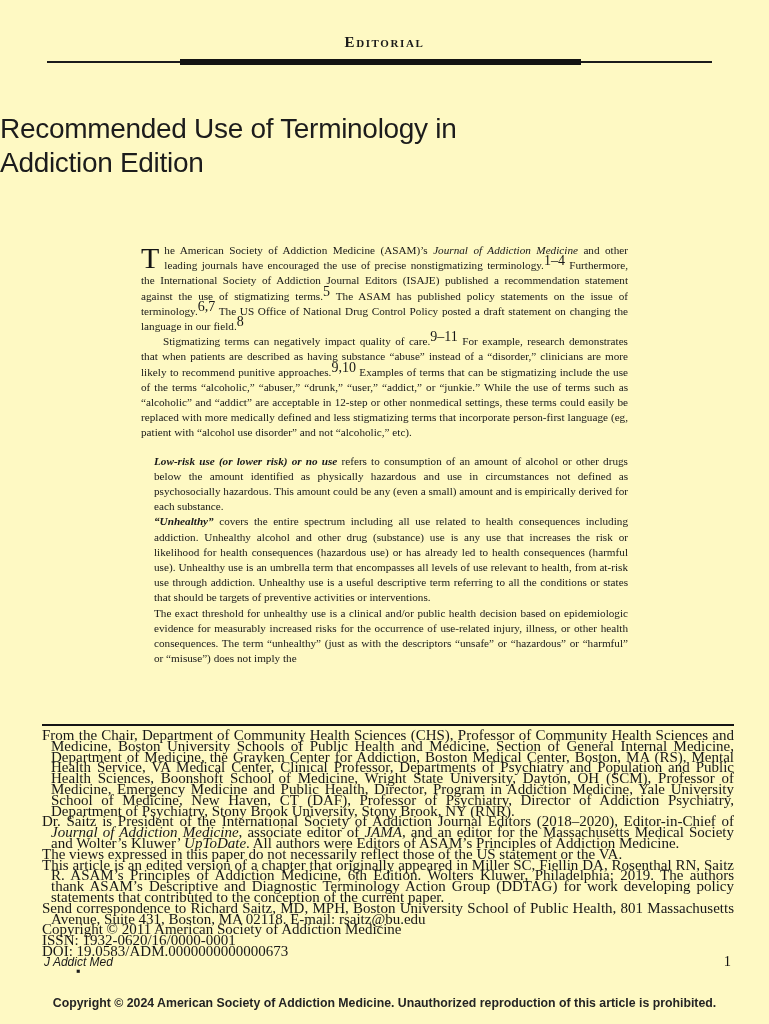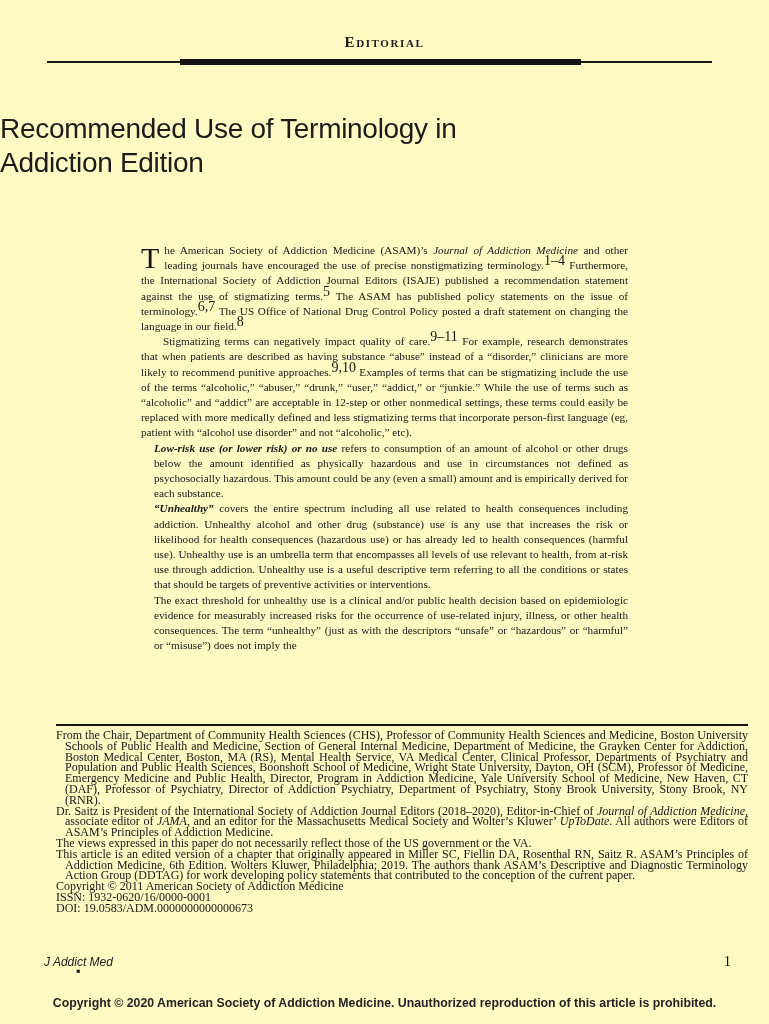--- a/index.html
+++ b/index.html
@@ -33,28 +33,28 @@
     font-size:11.2px; line-height:15.2px; text-align:justify; color:#171717;
   }
   .p { margin:0; }
   .indent { text-indent:22px; }
   .dropcap {
     float:left; font-size:30px; line-height:25px; padding:2px 5px 0 0; color:#141414;
   }
   sup { font-size:14px; line-height:0; position:relative; top:-4px; vertical-align:baseline;margin-top:23px; }
   .seg-i  { font-style:italic; }
   .seg-bi { font-style:italic; font-weight:bold; }
-  .list { }
+  .list { margin-top:13px; }
   .list-item { display:flex; }
   .num { flex:none; width:30px; margin-left:-17px; font-weight:bold; }
   .item-body { flex:1; min-width:0; }
   
   .footnote-block {
-    position:absolute; top:724px; left:56px; width:692px;
-    font-size:12px; line-height:10.8px; text-align:justify; color:#171717;
+    position:absolute; top:724px; left:42px; width:692px;
+    font-size:15px; line-height:10.8px; text-align:justify; color:#171717;
   }
   .fn-rule { height:2px; background:#141414; margin-bottom:4px; }
   .note { padding-left:9px; text-indent:-9px; }
   
   .footer-line {
     position:absolute; top:953px; left:44px; right:38px;
     display:flex; justify-content:space-between; align-items:baseline;
     font-family:"Liberation Sans", sans-serif; font-size:12px; color:#1b1b1b;
   }
   .footer-left { display:flex; align-items:center;flex-direction:column; }
@@ -98,30 +98,31 @@
           <p class="p"><span>The exact threshold for unhealthy use is a clinical and/or public health decision based on epidemiologic evidence for measurably increased risks for the occurrence of use-related injury, illness, or other health consequences. The term “unhealthy” (just as with the descriptors “unsafe” or “hazardous” or “harmful” or “misuse”) does not imply the</span></p>
         </div>
       </div>
     </div>
   </div>
 
   <div class="footnote-block">
     <div class="fn-rule"></div>
     <div class="note"><span>From the Chair, Department of Community Health Sciences (CHS), Professor of Community Health Sciences and Medicine, Boston University Schools of Public Health and Medicine, Section of General Internal Medicine, Department of Medicine, the Grayken Center for Addiction, Boston Medical Center, Boston, MA (RS), Mental Health Service, VA Medical Center, Clinical Professor, Departments of Psychiatry and Population and Public Health Sciences, Boonshoft School of Medicine, Wright State University, Dayton, OH (SCM), Professor of Medicine, Emergency Medicine and Public Health, Director, Program in Addiction Medicine, Yale University School of Medicine, New Haven, CT (DAF), Professor of Psychiatry, Director of Addiction Psychiatry, Department of Psychiatry, Stony Brook University, Stony Brook, NY (RNR).</span></div>
     <div class="note"><span>Dr. Saitz is President of the International Society of Addiction Journal Editors (2018–2020), Editor-in-Chief of </span><span class="seg-i">Journal of Addiction Medicine</span><span>, associate editor of </span><span class="seg-i">JAMA</span><span>, and an editor for the Massachusetts Medical Society and Wolter’s Kluwer’ </span><span class="seg-i">UpToDate</span><span>. All authors were Editors of ASAM’s Principles of Addiction Medicine.</span></div>
-    <div class="note"><span>The views expressed in this paper do not necessarily reflect those of the US government or the VA.</span></div>
+    <div class="note"><span>The views expressed in this paper do not necessarily reflect those of the US statement or the VA.</span></div>
     <div class="note"><span>This article is an edited version of a chapter that originally appeared in Miller SC, Fiellin DA, Rosenthal RN, Saitz R. ASAM’s Principles of Addiction Medicine, 6th Edition. Wolters Kluwer, Philadelphia; 2019. The authors thank ASAM’s Descriptive and Diagnostic Terminology Action Group (DDTAG) for work developing policy statements that contributed to the conception of the current paper.</span></div>
+    <div class="note"><span>Send correspondence to Richard Saitz, MD, MPH, Boston University School of Public Health, 801 Massachusetts Avenue, Suite 431, Boston, MA 02118. E-mail: rsaitz@bu.edu</span></div>
     <div class="note"><span>Copyright © 2011 American Society of Addiction Medicine</span></div>
     <div class="note"><span>ISSN: 1932-0620/16/0000-0001</span></div>
     <div class="note"><span>DOI: 19.0583/ADM.0000000000000673</span></div>
   </div>
 
   <div class="footer-line">
     <div class="footer-left">
       <span class="fj">J Addict Med</span>
       <span class="fsep">■</span>
     </div>
     <div class="pageno">1</div>
   </div>
 
-  <div class="bottom-notice">Copyright © 2020 American Society of Addiction Medicine. Unauthorized reproduction of this article is prohibited.</div>
+  <div class="bottom-notice">Copyright © 2024 American Society of Addiction Medicine. Unauthorized reproduction of this article is prohibited.</div>
 
 </div>
 
 </body></html>

